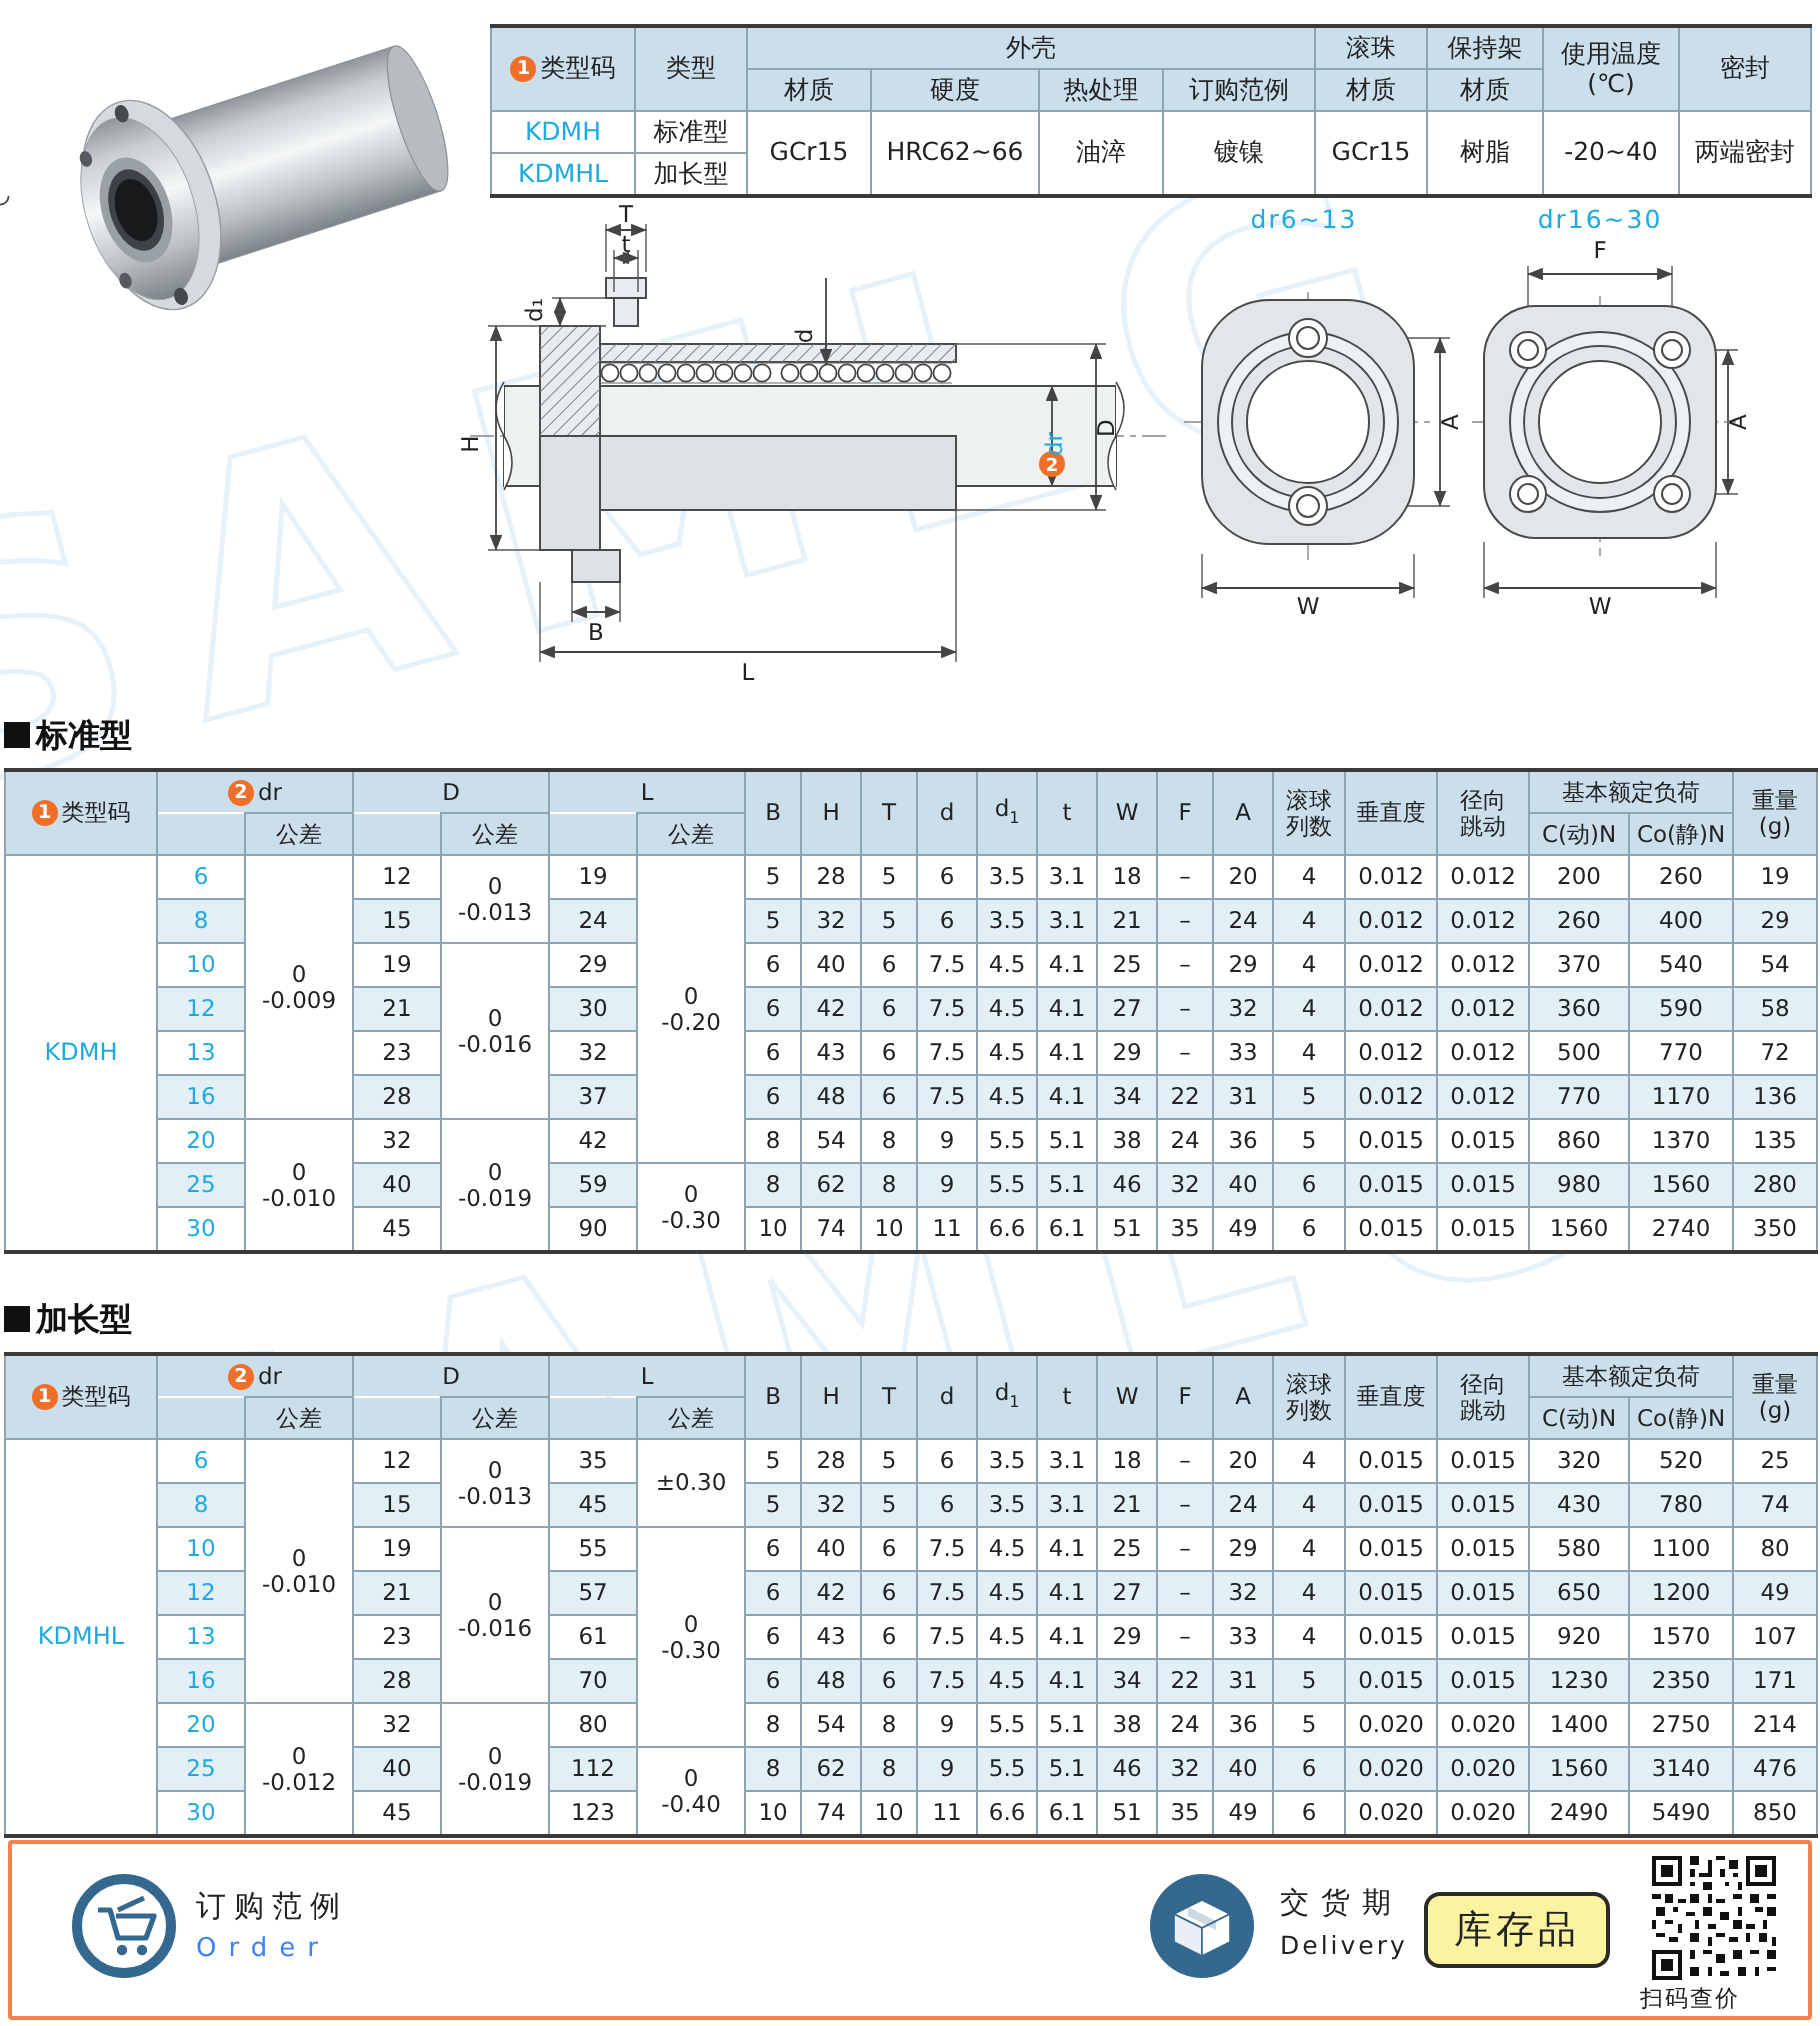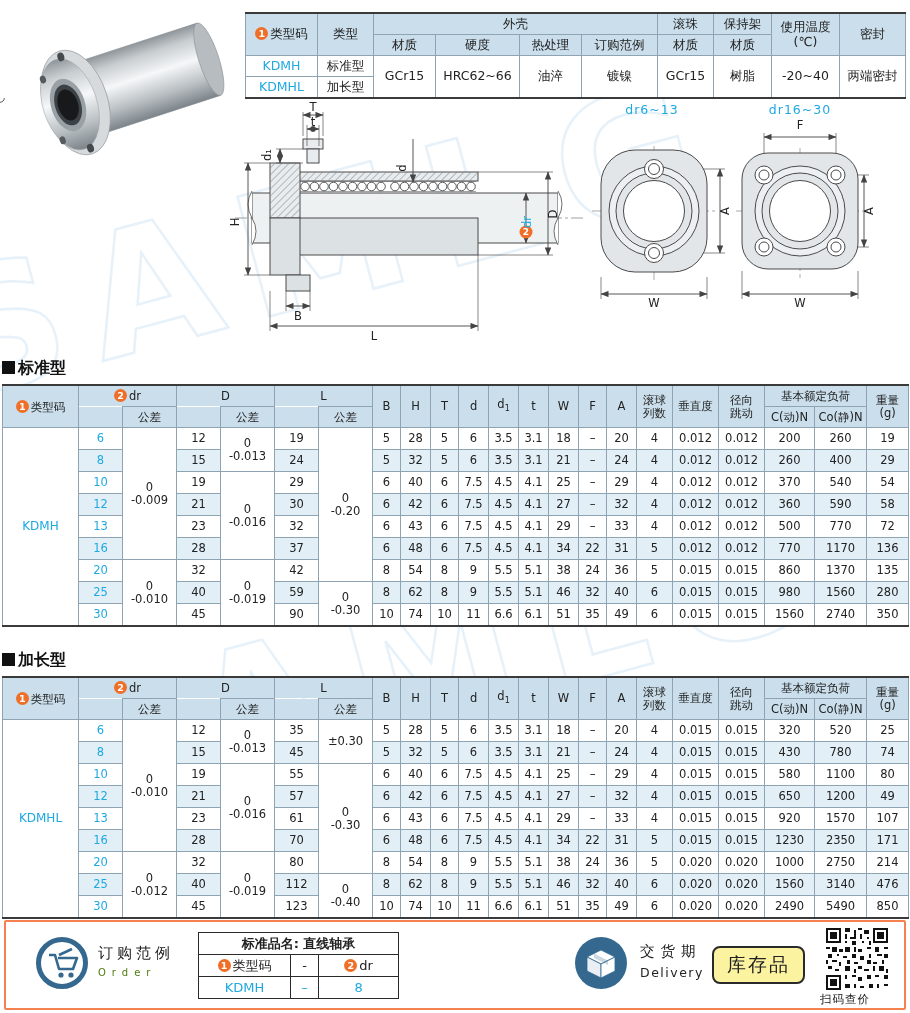--- a/index.html
+++ b/index.html
@@ -39,21 +39,21 @@
   .draw{position:absolute;left:0;top:98px;width:910px;height:258px;z-index:1;}
   .dlab{font-size:11.5px;fill:#222;}
   .dblue{fill:#1ea9e1;}
   .vtitle{font-size:12.5px;fill:#1ea9e1;letter-spacing:1px;}
   
   .footer{position:absolute;left:4px;top:920px;width:898px;height:86px;border:2px solid #f4814f;
           border-radius:2px;background:#fff;z-index:2;}
   .cart{position:absolute;left:28px;top:13px;}
   .order-text{position:absolute;left:92px;top:22px;}
   .order-text .cn{font-size:15px;letter-spacing:4px;color:#222;}
-  .order-text .en{font-size:10px;letter-spacing:6px;color:#4d7c0f;margin-top:4px;}
+  .order-text .en{font-size:13px;letter-spacing:6px;color:#3b82f6;margin-top:4px;}
   .order-table{position:absolute;left:192px;top:10px;width:200px;}
   .order-table td{border:1.5px solid #2a2a2a;font-size:13px;height:21px;background:#fff;}
   .order-table td.ot-head{font-weight:bold;}
   .order-table tr.blue td{color:#1ea9e1;}
   .deliv{position:absolute;left:566px;top:12px;}
   .deliv-text{position:absolute;left:634px;top:20px;}
   .deliv-text .cn{font-size:14.5px;letter-spacing:6px;}
   .deliv-text .en{font-size:12.5px;letter-spacing:1.5px;margin-top:4px;}
   .stock{position:absolute;left:706px;top:24px;background:#fbf3a0;border:2px solid #2a2a2a;
          border-radius:8px;font-size:19px;letter-spacing:2px;padding:4px 13px;}
@@ -743,21 +743,21 @@
           <td>8</td>
           <td>9</td>
           <td>5.5</td>
           <td>5.1</td>
           <td>38</td>
           <td>24</td>
           <td>36</td>
           <td>5</td>
           <td>0.020</td>
           <td>0.020</td>
-          <td>1000</td>
+          <td>1400</td>
           <td>2750</td>
           <td>214</td>
         </tr>
         <tr class="alt">
           <td class="size">25</td>
           <td>40</td>
           <td>112</td>
           <td class="tol" rowspan="2">0<br>-0.40</td>
           <td>8</td>
           <td>62</td>
@@ -803,42 +803,20 @@
       <circle cx="28" cy="28" r="23.5" fill="#fff" stroke="#34688f" stroke-width="5"></circle>
       <path d="M15,20 h6 l4,14 h14 l4,-11 h-19" fill="none" stroke="#34688f" stroke-width="2.6" stroke-linejoin="round"></path>
       <path d="M25,20 l13,-6" fill="none" stroke="#34688f" stroke-width="2.6"></path>
       <circle cx="27" cy="40" r="2.6" fill="#34688f"></circle>
         <circle cx="37" cy="40" r="2.6" fill="#34688f"></circle>
     </svg>
     <div class="order-text">
       <div class="cn">订购范例</div>
       <div class="en">Order</div>
     </div>
-    <table class="order-table" id="order-table">
-        <colgroup>
-          <col style="width:92px">
-          <col style="width:28px">
-          <col style="width:80px">
-        </colgroup>
-        <tbody>
-          <tr>
-            <td colspan="3" class="ot-head">标准品名: 直线轴承</td>
-          </tr>
-          <tr>
-            <td><span class="badge">1</span>类型码</td>
-            <td>-</td>
-            <td><span class="badge">2</span>dr</td>
-          </tr>
-          <tr class="blue">
-            <td>KDMH</td>
-            <td>–</td>
-            <td>8</td>
-          </tr>
-        </tbody>
-      </table>
     <svg class="deliv" width="58" height="58" viewBox="0 0 58 58">
       <circle cx="29" cy="29" r="26" fill="#34688f"></circle>
       <polygon points="29,16 43,23 29,30 15,23" fill="#fff" stroke="#34688f" stroke-width="0.8"></polygon>
       <polygon points="15,23 29,30 29,44 15,37" fill="#e9eff4" stroke="#34688f" stroke-width="0.8"></polygon>
       <polygon points="43,23 29,30 29,44 43,37" fill="#fff" stroke="#34688f" stroke-width="0.8"></polygon>
       <polygon points="22,19.5 36,26.5 36,31 22,24" fill="#34688f" opacity="0.25"></polygon>
     </svg>
     <div class="deliv-text">
       <div class="cn">交货期</div>
       <div class="en">Delivery</div>

